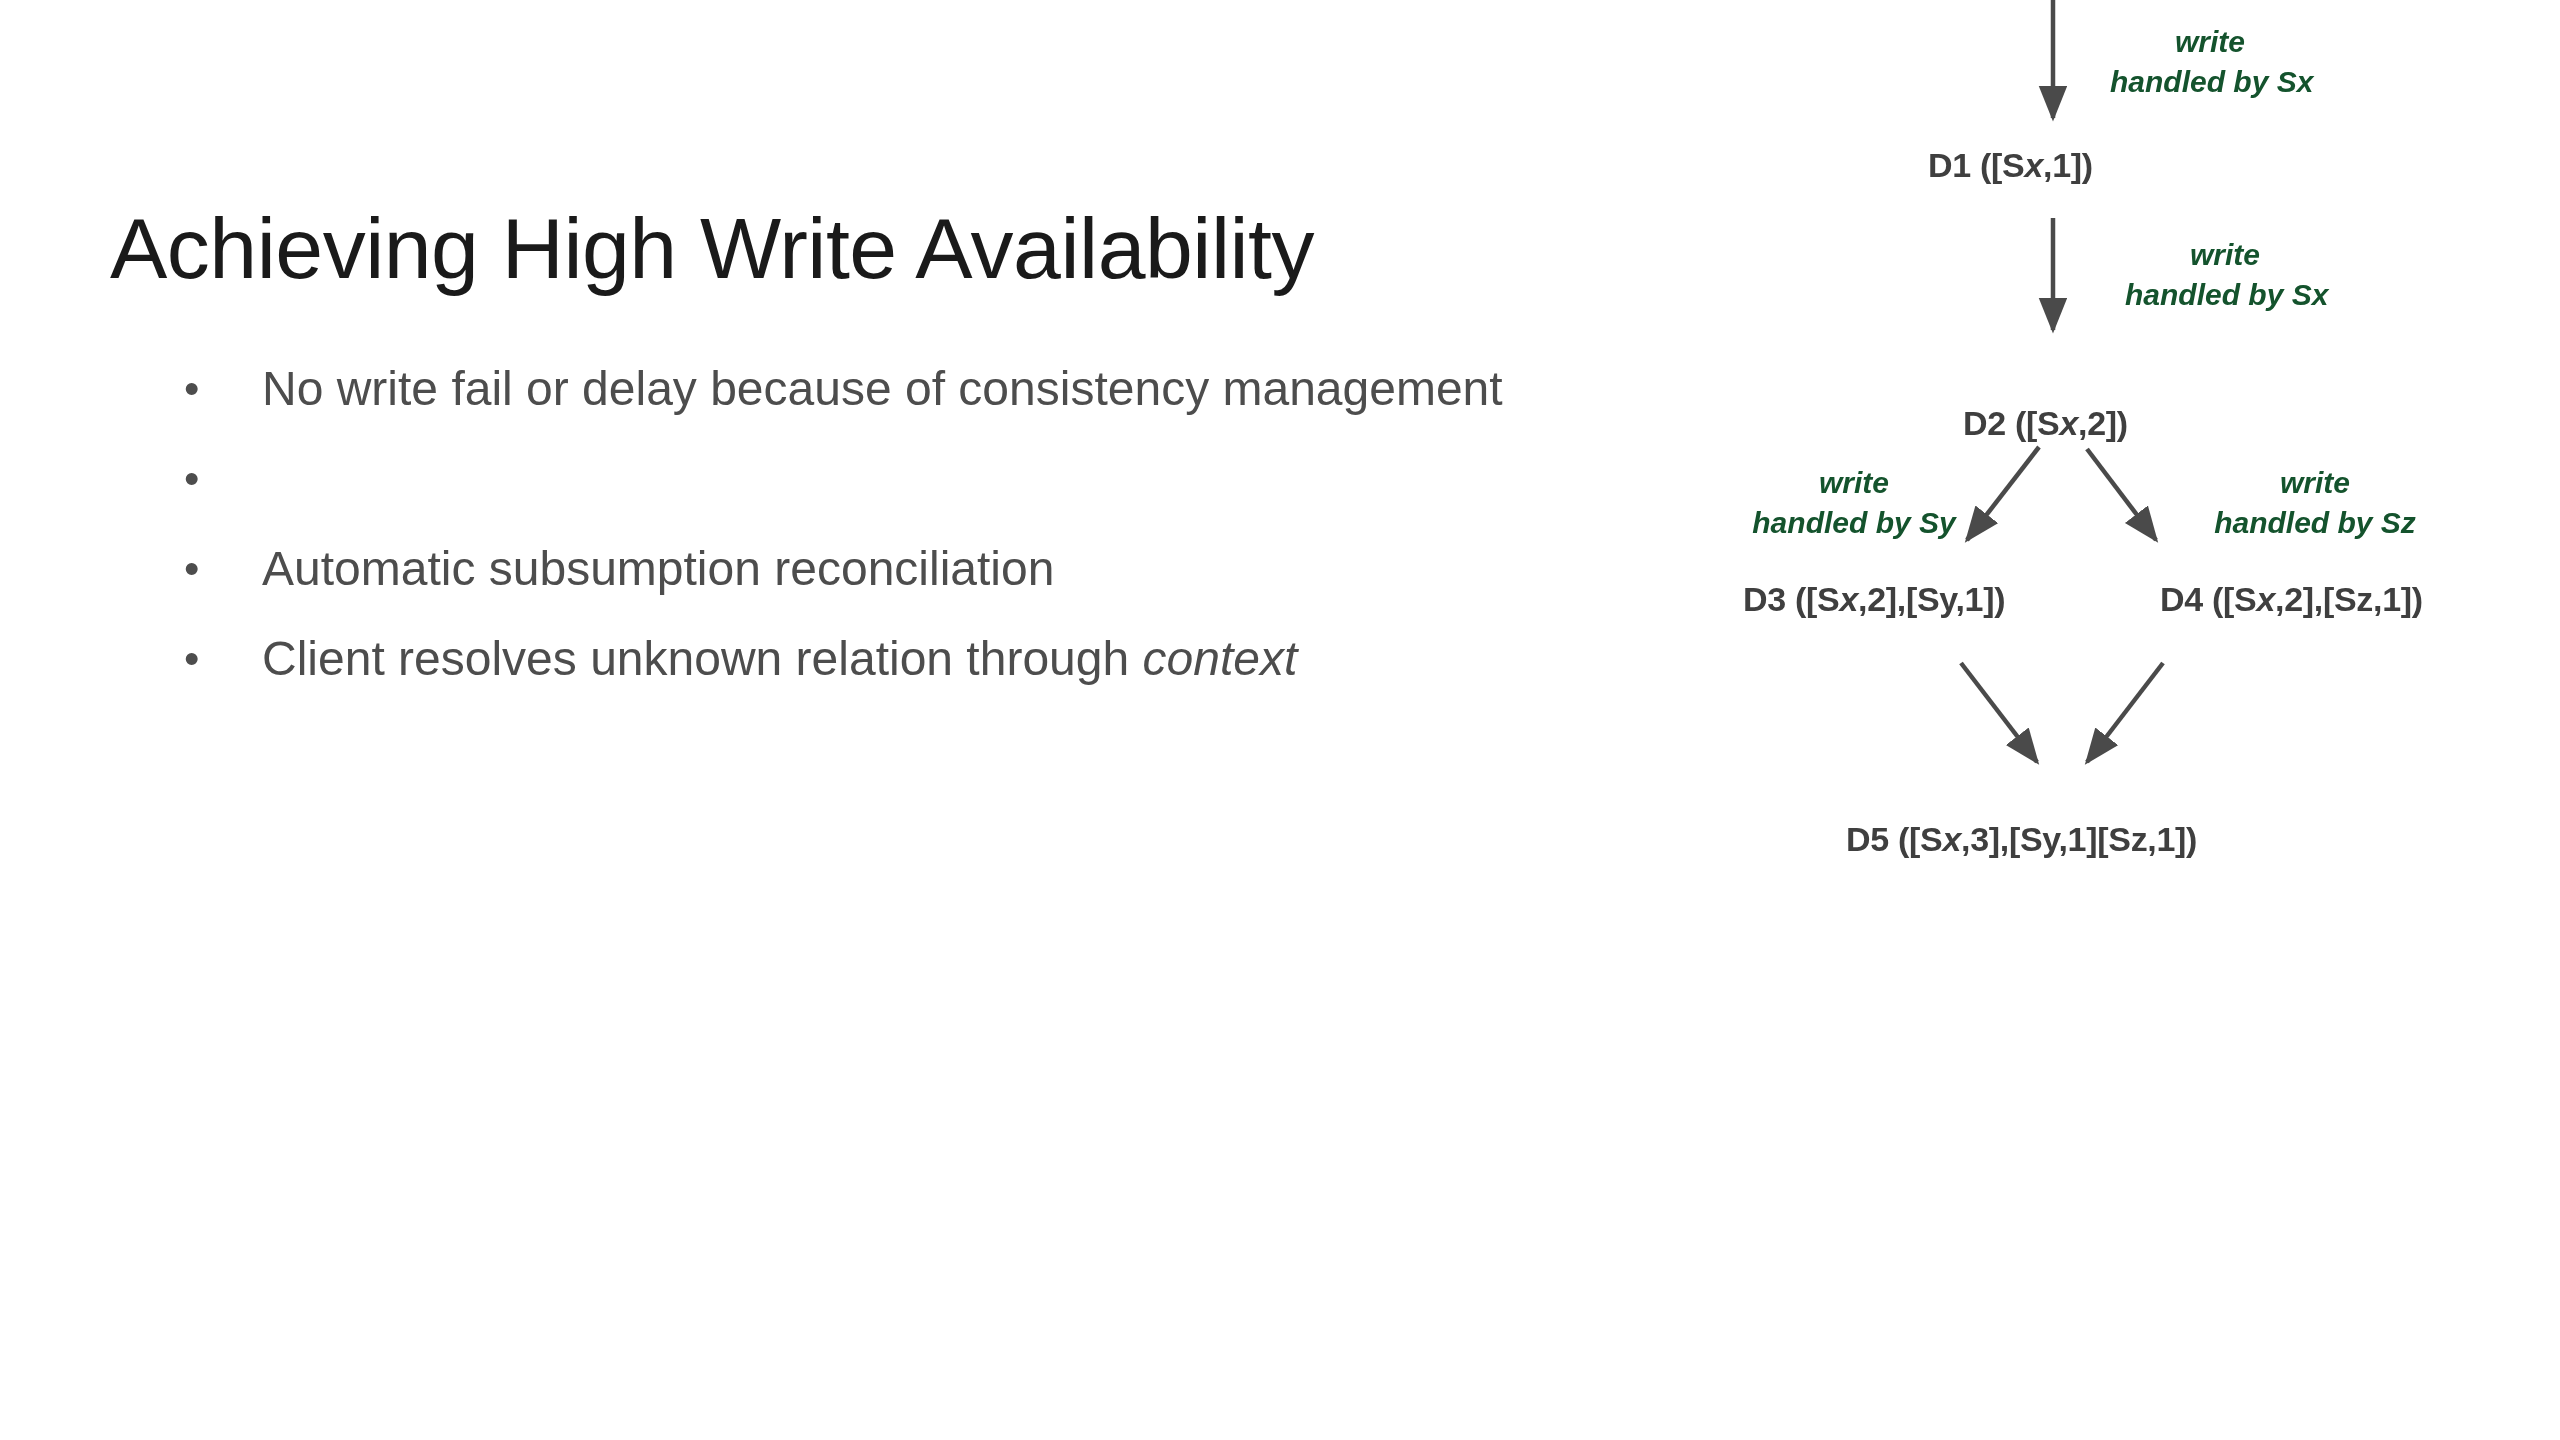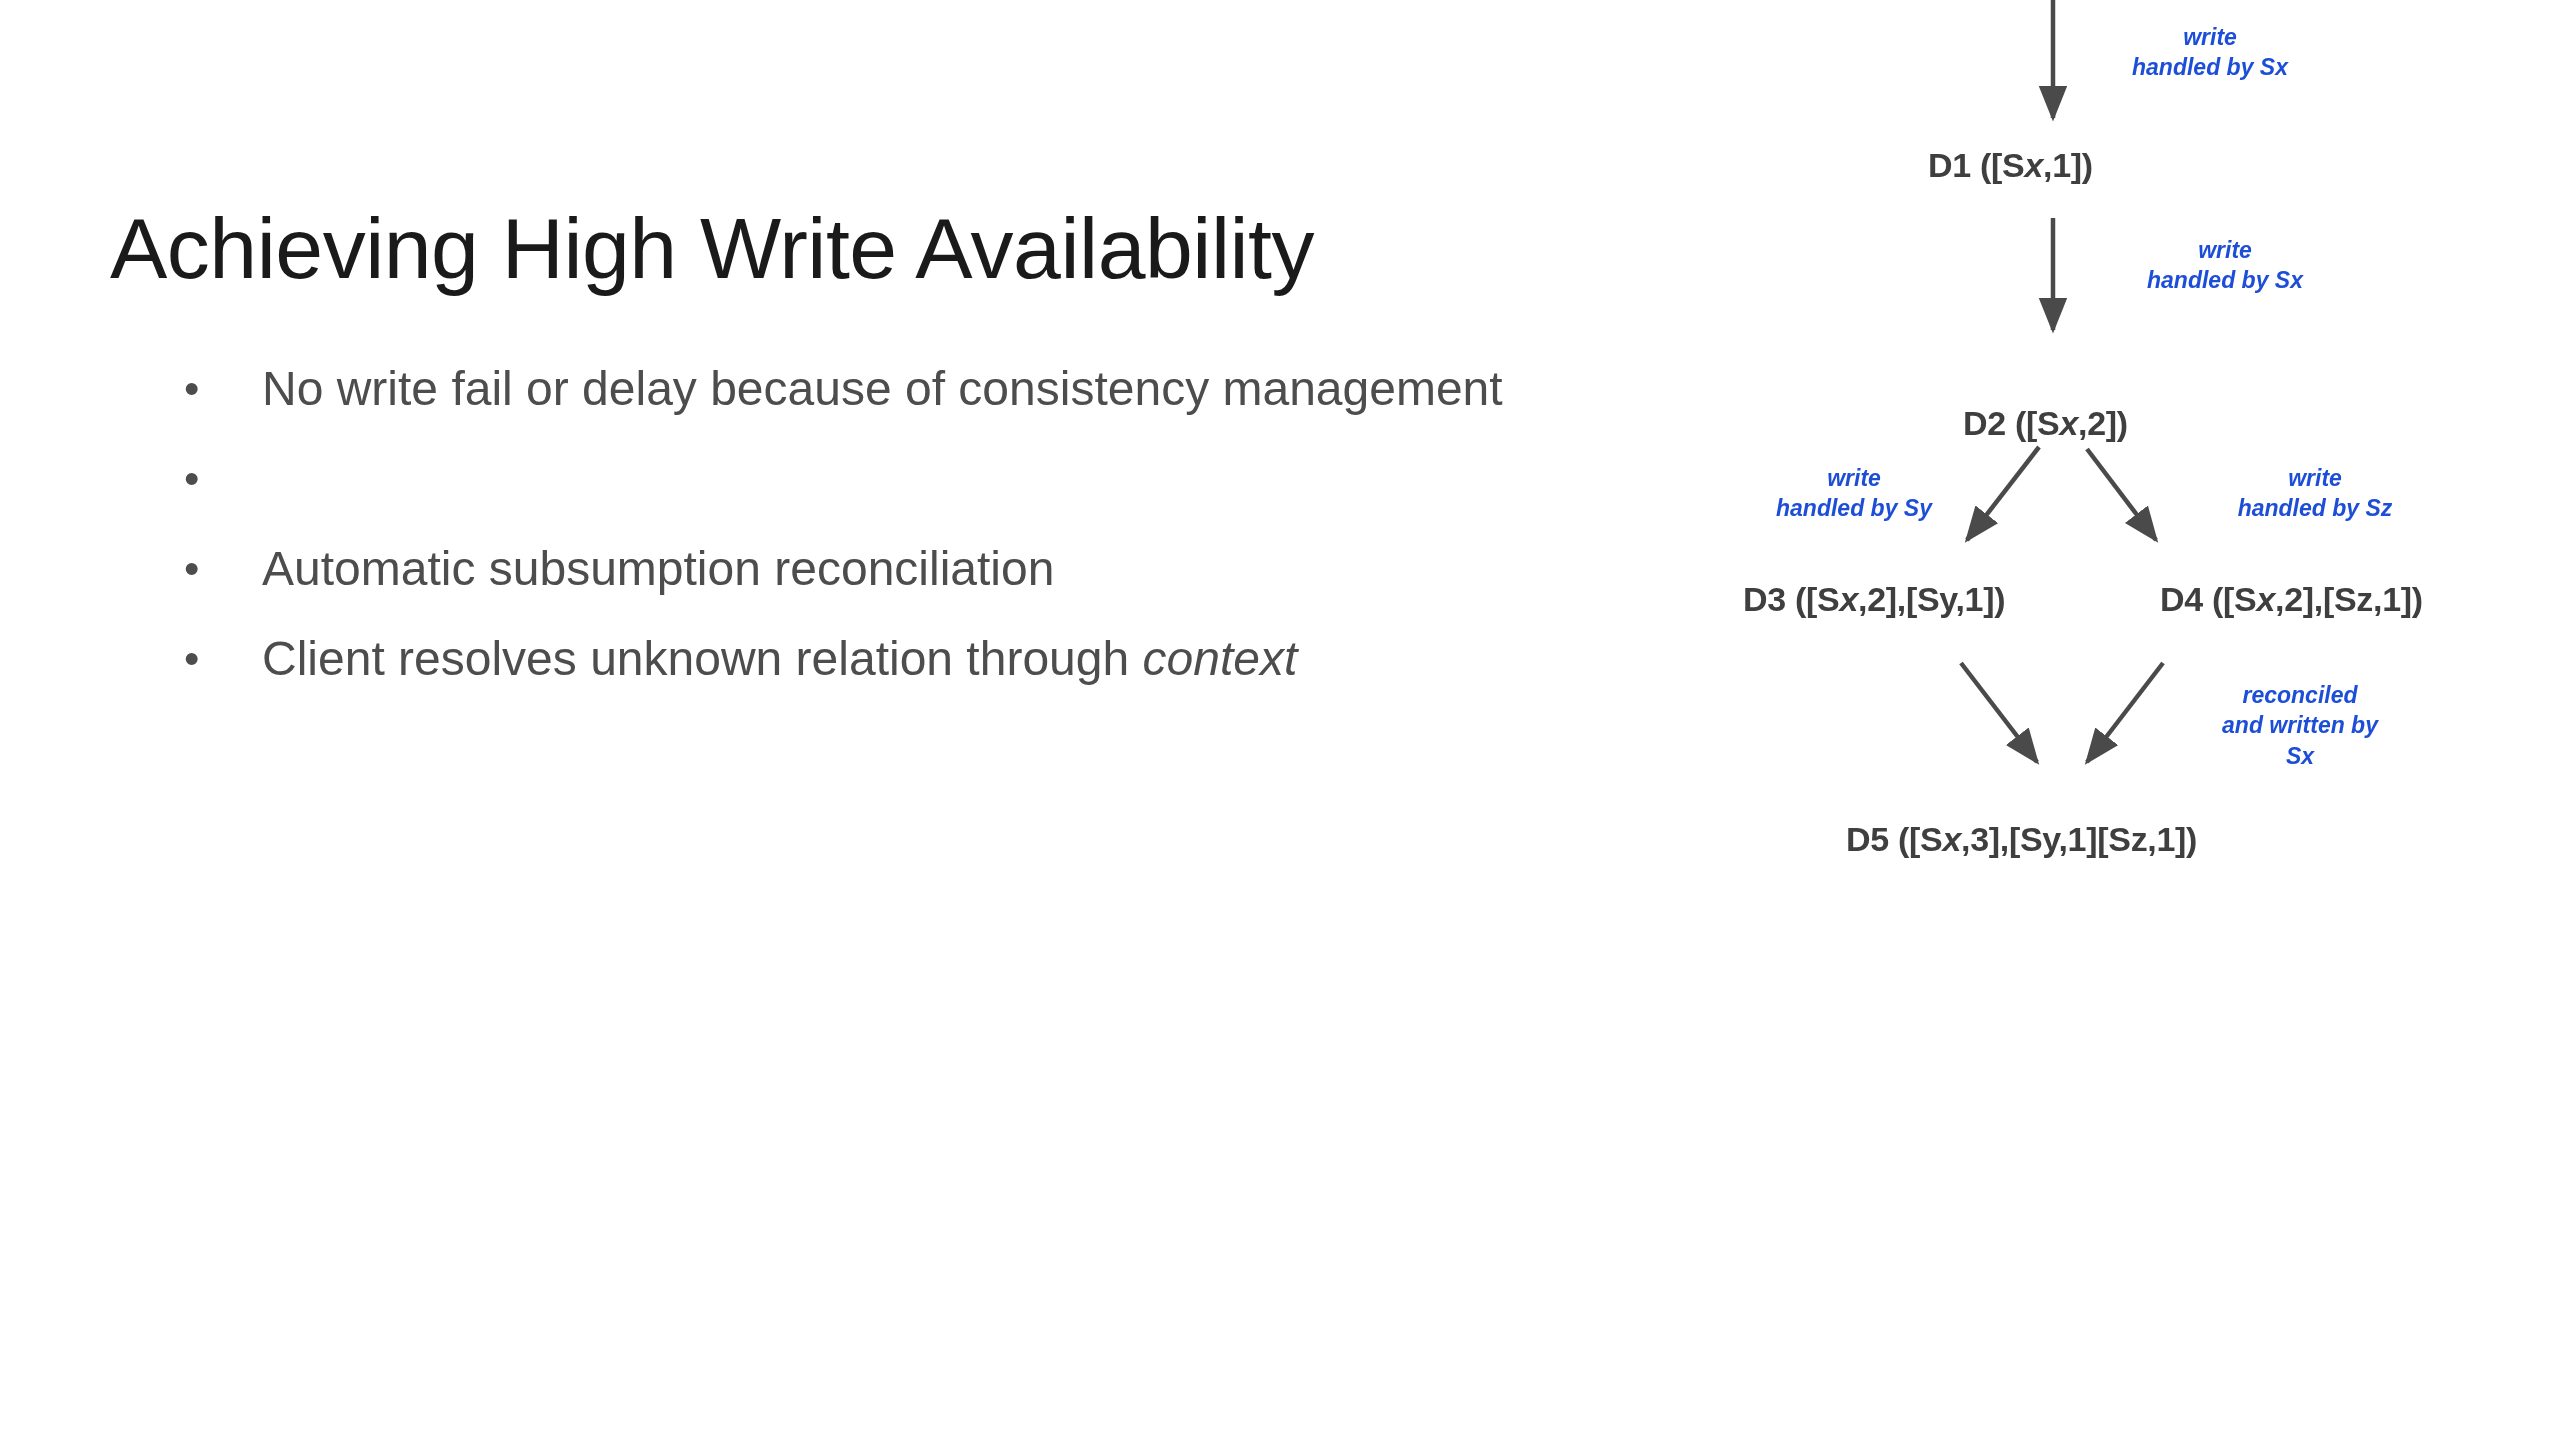--- a/index.html
+++ b/index.html
@@ -90,24 +90,24 @@
     color: #3f3f3f;
     white-space: nowrap;
     letter-spacing: -0.3px;
   }
   .node-label .v {
     font-style: italic;
     font-weight: bold;
   }
   .edge-label {
     position: absolute;
-    font-size: 23px;
+    font-size: 30px;
     font-weight: bold;
     font-style: italic;
-    color: #1d4ed8;
+    color: #14532d;
     line-height: 1.32;
     white-space: nowrap;
     text-align: center;
   }
 </style>
 </head>
 <body>
 
 <div id="slide">
 
@@ -181,21 +181,16 @@
     <div class="edge-label" style="left:84px; top:463px; width:240px;">
       <div>write</div>
       <div>handled by Sy</div>
     </div>
 
     <div class="edge-label" style="left:545px; top:463px; width:240px;">
       <div>write</div>
       <div>handled by Sz</div>
     </div>
 
-    <div class="edge-label" style="left:525px; top:680px; width:250px;">
-      <div>reconciled</div>
-      <div>and written by</div>
-      <div>Sx</div>
-    </div>
 
   </div>
 
 </div>
 
 </body></html>

